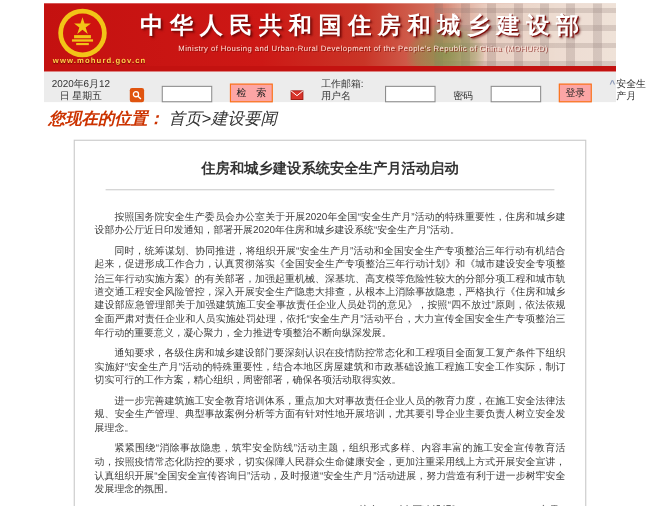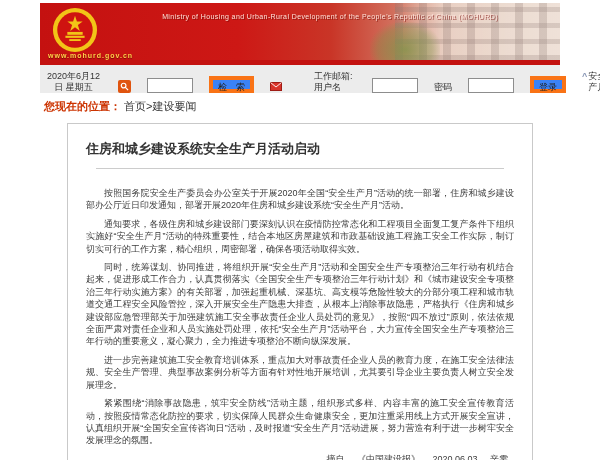--- a/index.html
+++ b/index.html
@@ -45,43 +45,43 @@
   
   .toolbar{
     height:28px;background:#ececec;display:flex;align-items:flex-end;
     gap:16px;padding:0 5px;font-size:9px;color:#333;
   }
   .tb-date{width:57px;text-align:center;line-height:1.25;flex:none;}
   .badge{width:13px;height:13px;border-radius:2px;background:#e0540f;flex:none;
     display:flex;align-items:center;justify-content:center;}
   .tb-input{height:13px;border:1px solid #8d8d8d;background:#fff;flex:1 1 auto;min-width:40px;padding:0 2px;font-size:9px;}
   .tb-btn{
-    flex:none;height:17px;font-size:9px;color:#222;background:#3b82f6;
-    border:4px solid #f97316;padding:0 5px;line-height:15px;cursor:pointer;
+    flex:none;height:17px;font-size:9px;color:#222;background:#fca5a5;
+    border:1px solid #f97316;padding:0 5px;line-height:15px;cursor:pointer;
   }
   .env{flex:none;}
   .tb-label{flex:none;line-height:1.25;}
-  .lbl-mail{width:42px;margin-left:16px;}
+  .lbl-mail{width:42px;}
   .quick{display:flex;align-items:flex-start;gap:1px;flex:none;line-height:1.25;}
   .quick-txt{width:29px;}
   .caret-ic{color:#8a97b5;font-weight:bold;font-size:9px;}
   .book-ic{width:7px;height:7px;background:#e8950f;border:1px solid #b56c05;margin-top:2px;}
 
   
-  .breadcrumb{padding:6px 4px 5px;font-size:11px;background:#fff;}
+  .breadcrumb{padding:6px 4px 5px;font-size:15px;background:#fff;font-style:italic;}
   .crumb-label{color:#cc3300;font-weight:bold;}
   .crumb-path{color:#333;}
 
   
   .content-box{
     width:428px;margin:4px auto 0;border:1px solid #c9c9c9;background:#fff;
     padding:13px 18px 14px;min-height:380px;box-sizing:content-box;
   }
   .article-title{
-    margin:3px 0 10px;font-size:13px;font-weight:bold;color:#333;text-align:left;
+    margin:3px 0 10px;font-size:13px;font-weight:bold;color:#333;text-align:center;
   }
   .divider{border:none;border-top:1px solid #cccccc;margin:0 10px 18px;}
   .article-body p{
     margin:0 0 6px;font-size:9px;line-height:12.4px;color:#3c3c3c;
     text-indent:2em;text-align:justify;
   }
   .byline{
     margin-top:3px;text-align:right;font-size:9px;color:#3c3c3c;padding-right:6px;
   }
   .byline span{margin-left:10px;}
@@ -97,20 +97,21 @@
     <svg class="emblem" viewBox="0 0 48 48">
       <circle cx="24" cy="24" r="23" fill="#f2c417"></circle>
       <circle cx="24" cy="24" r="18.5" fill="#cf1310"></circle>
       <polygon fill="#f2c417" points="24,9 26,15 32,15 27,18.7 29,25 24,21 19,25 21,18.7 16,15 22,15"></polygon>
       <rect x="16" y="26" width="16" height="3" fill="#f2c417"></rect>
       <rect x="14" y="30" width="20" height="2.2" fill="#f2c417"></rect>
       <rect x="18" y="33.5" width="12" height="2" fill="#f2c417"></rect>
     </svg>
     <div class="site-url">www.mohurd.gov.cn</div>
     <div class="banner-text">
+      <div class="site-title">中华人民共和国住房和城乡建设部</div>
       <div class="site-subtitle">Ministry of Housing and Urban-Rural Development of the People's Republic of China (MOHURD)</div>
     </div>
   </div>
 
   <div class="toolbar">
     <span class="tb-date">2020年6月12日 星期五</span>
     <span class="badge">
       <svg width="9" height="9" viewBox="0 0 10 10">
           <circle cx="4" cy="4" r="2.6" fill="none" stroke="#fff" stroke-width="1.3"></circle>
           <line x1="6" y1="6" x2="9" y2="9" stroke="#fff" stroke-width="1.4"></line>
@@ -141,23 +142,23 @@
 
   <div class="breadcrumb">
     <span class="crumb-label">您现在的位置：</span>
     <span class="crumb-path">首页&gt;建设要闻</span>
   </div>
 
   <div class="content-box">
     <h1 class="article-title">住房和城乡建设系统安全生产月活动启动</h1>
     <hr class="divider">
     <div class="article-body">
-      <p>按照国务院安全生产委员会办公室关于开展2020年全国“安全生产月”活动的统一部署，住房和城乡建设部办公厅近日印发通知，部署开展2020年住房和城乡建设系统“安全生产月”活动。</p>
+      <p>按照国务院安全生产委员会办公室关于开展2020年全国“安全生产月”活动的特殊重要性，住房和城乡建设部办公厅近日印发通知，部署开展2020年住房和城乡建设系统“安全生产月”活动。</p>
+      <p>同时，统筹谋划、协同推进，将组织开展“安全生产月”活动和全国安全生产专项整治三年行动有机结合起来，促进形成工作合力，认真贯彻落实《全国安全生产专项整治三年行动计划》和《城市建设安全专项整治三年行动实施方案》的有关部署，加强起重机械、深基坑、高支模等危险性较大的分部分项工程和城市轨道交通工程安全风险管控，深入开展安全生产隐患大排查，从根本上消除事故隐患，严格执行《住房和城乡建设部应急管理部关于加强建筑施工安全事故责任企业人员处罚的意见》，按照“四不放过”原则，依法依规全面严肃对责任企业和人员实施处罚处理，依托“安全生产月”活动平台，大力宣传全国安全生产专项整治三年行动的重要意义，凝心聚力，全力推进专项整治不断向纵深发展。</p>
       <p>通知要求，各级住房和城乡建设部门要深刻认识在疫情防控常态化和工程项目全面复工复产条件下组织实施好“安全生产月”活动的特殊重要性，结合本地区房屋建筑和市政基础设施工程施工安全工作实际，制订切实可行的工作方案，精心组织，周密部署，确保各项活动取得实效。</p>
-      <p>同时，统筹谋划、协同推进，将组织开展“安全生产月”活动和全国安全生产专项整治三年行动有机结合起来，促进形成工作合力，认真贯彻落实《全国安全生产专项整治三年行动计划》和《城市建设安全专项整治三年行动实施方案》的有关部署，加强起重机械、深基坑、高支模等危险性较大的分部分项工程和城市轨道交通工程安全风险管控，深入开展安全生产隐患大排查，从根本上消除事故隐患，严格执行《住房和城乡建设部应急管理部关于加强建筑施工安全事故责任企业人员处罚的意见》，按照“四不放过”原则，依法依规全面严肃对责任企业和人员实施处罚处理，依托“安全生产月”活动平台，大力宣传全国安全生产专项整治三年行动的重要意义，凝心聚力，全力推进专项整治不断向纵深发展。</p>
       <p>进一步完善建筑施工安全教育培训体系，重点加大对事故责任企业人员的教育力度，在施工安全法律法规、安全生产管理、典型事故案例分析等方面有针对性地开展培训，尤其要引导企业主要负责人树立安全发展理念。</p>
       <p>紧紧围绕“消除事故隐患，筑牢安全防线”活动主题，组织形式多样、内容丰富的施工安全宣传教育活动，按照疫情常态化防控的要求，切实保障人民群众生命健康安全，更加注重采用线上方式开展安全宣讲，认真组织开展“全国安全宣传咨询日”活动，及时报道“安全生产月”活动进展，努力营造有利于进一步树牢安全发展理念的氛围。</p>
     </div>
     <div class="byline">
       <span>摘自</span>
       <span>《中国建设报》</span>
       <span>2020.06.03</span>
       <span>辛雯</span>
     </div>
   </div>

